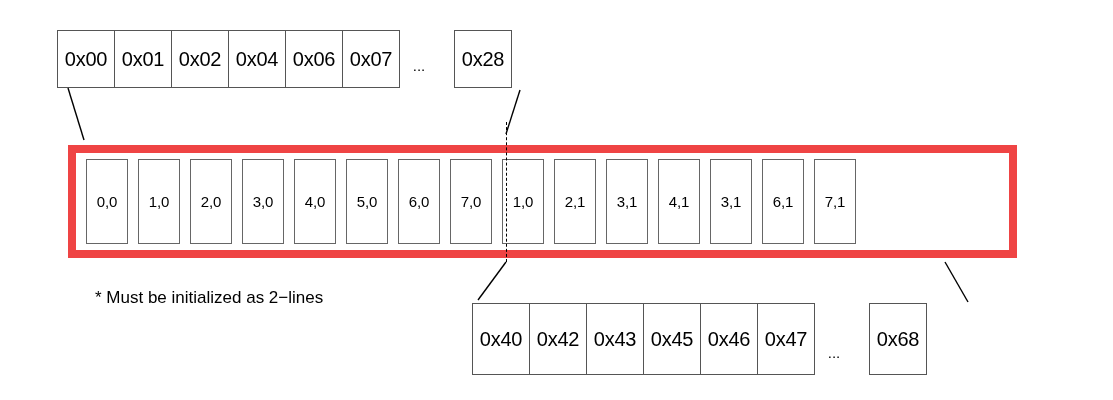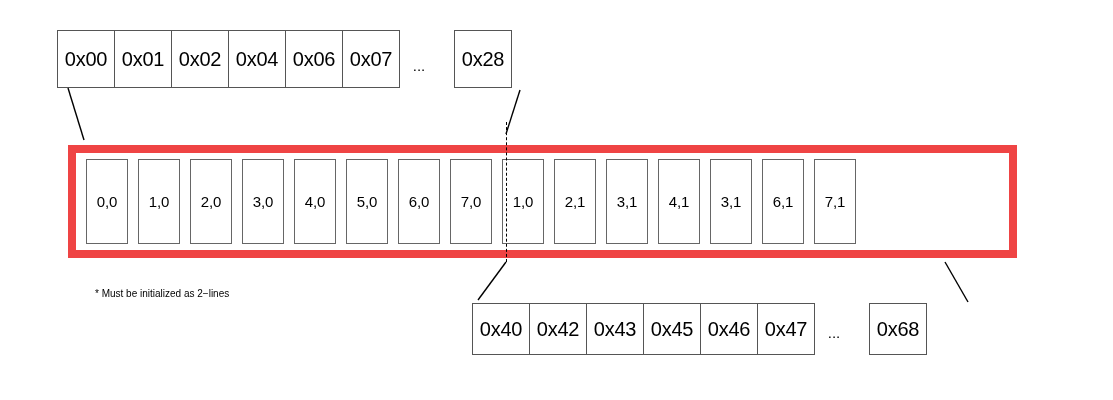--- a/index.html
+++ b/index.html
@@ -66,21 +66,21 @@
     top: 30px;
     height: 58px;
   }
   #top-addr-row .addr-cell { width: 58px; }
   #top-addr-row .addr-gap  { width: 38px; }
 
   
   #bottom-addr-row {
     left: 472px;
     top: 303px;
-    height: 52px;
+    height: 72px;
   }
   #bottom-addr-row .addr-cell { width: 58px; }
   #bottom-addr-row .addr-gap  { width: 38px; }
 
   
   #cache-buffer {
     position: absolute;
     left: 68px;
     top: 145px;
     width: 949px;
@@ -119,21 +119,21 @@
     width: 0;
     height: 140px;
     border-left: 1.5px dashed #000000;
   }
 
   
   #footnote {
     position: absolute;
     left: 95px;
     top: 288px;
-    font-size: 10px;
+    font-size: 17px;
     color: #000000;
     white-space: nowrap;
   }
 </style>
 </head>
 <body>
 
 <div id="diagram-root">
 
   <div class="addr-row" id="top-addr-row">

